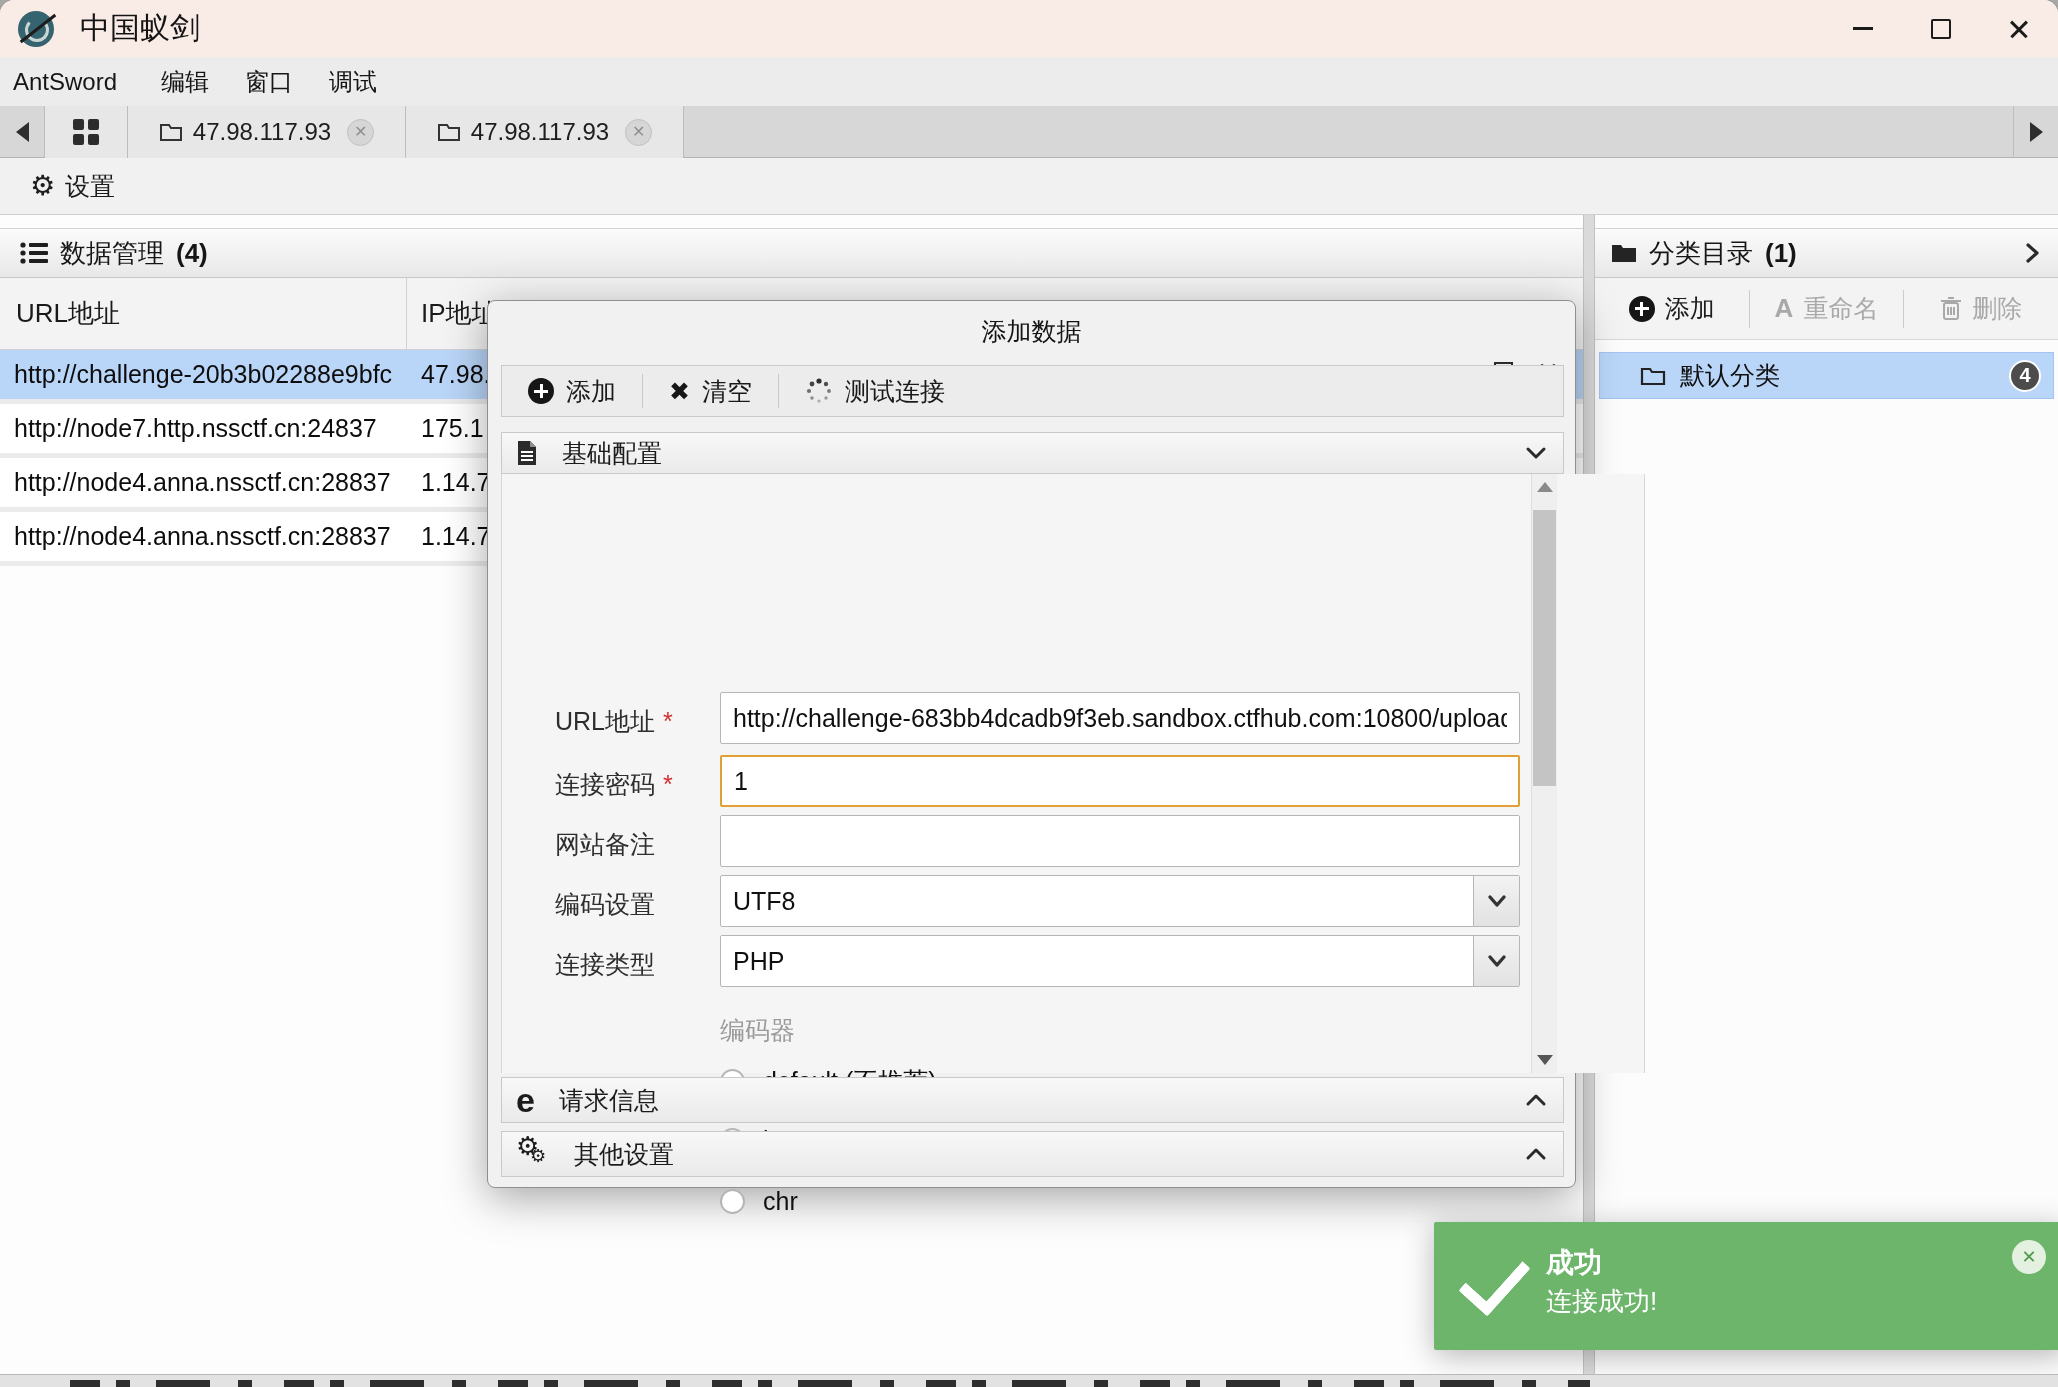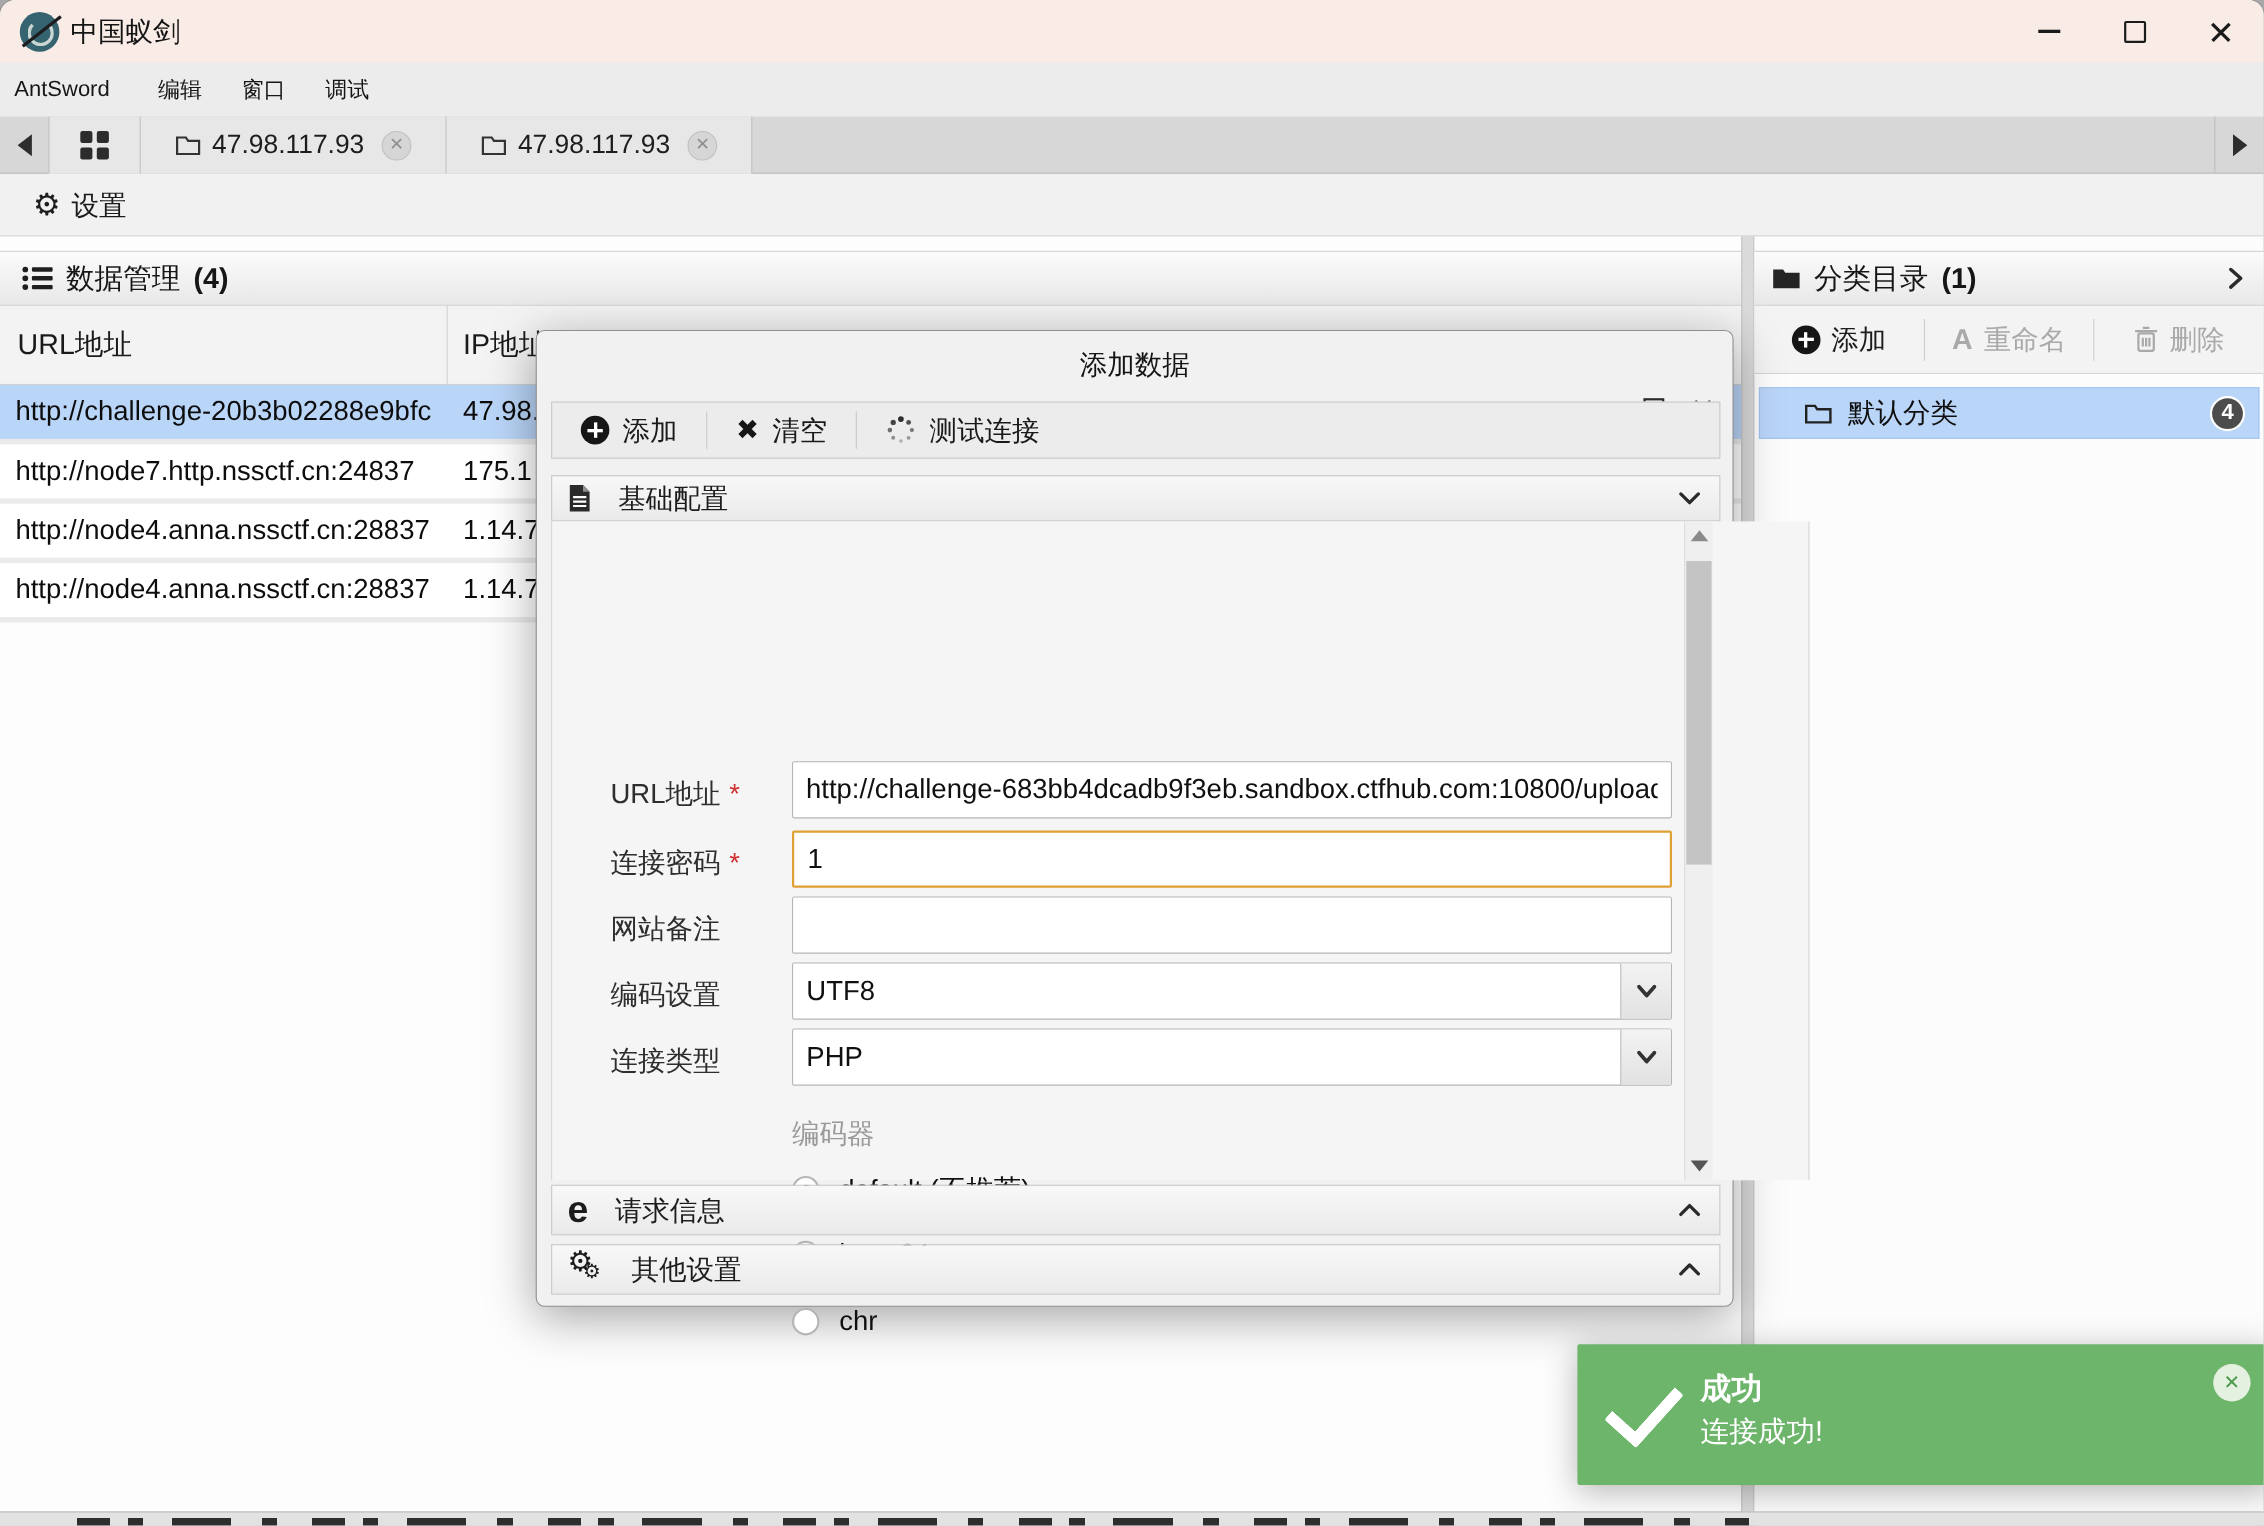--- a/index.html
+++ b/index.html
@@ -2,31 +2,31 @@
 <html><head>
 <meta charset="utf-8">
 <style>
   html,body{margin:0;padding:0;background:#a8a8a8;font-family:"Liberation Sans","DejaVu Sans",sans-serif;}
   .window{position:relative;width:2058px;height:1387px;background:#ececec;border-radius:14px 14px 0 0;overflow:hidden;box-shadow:0 0 0 1px #8f8f8f;}
   
   .titlebar{position:absolute;left:0;top:0;width:2058px;height:57px;background:#f9ece6;display:flex;align-items:center;}
   .app-logo{width:36px;height:36px;margin-left:18px;border-radius:50%;background:#35636f;position:relative;flex:0 0 auto;}
   .app-logo::before{content:"";position:absolute;left:7px;top:7px;width:18px;height:18px;border:3px solid #c9d6d4;border-radius:50%;border-top-color:transparent;}
   .app-logo::after{content:"";position:absolute;left:-2px;top:16px;width:44px;height:3px;background:#1d1d1f;transform:rotate(-38deg);}
-  .app-title{margin-left:10px;font-size:25px;color:#141414;}
+  .app-title{margin-left:26px;font-size:30px;color:#141414;}
   .win-controls{position:absolute;right:0;top:0;height:57px;display:flex;align-items:center;}
   .win-btn{width:78px;height:57px;display:flex;align-items:center;justify-content:center;cursor:default;}
   .glyph-min{width:20px;height:3px;background:#1b1b1b;display:block;}
   .glyph-max{width:16px;height:16px;border:2.5px solid #1b1b1b;border-radius:2px;display:block;}
   .glyph-close{position:relative;width:20px;height:20px;display:block;}
   .glyph-close::before,.glyph-close::after{content:"";position:absolute;left:-1px;top:9px;width:22px;height:2.6px;background:#1b1b1b;}
   .glyph-close::before{transform:rotate(45deg);} .glyph-close::after{transform:rotate(-45deg);}
   
   .menubar{position:absolute;left:0;top:57px;width:2058px;height:49px;background:#ececec;display:flex;align-items:center;padding-left:13px;box-sizing:border-box;}
-  .menu-item{font-size:20px;color:#161616;padding:0 22px 0 0;margin-right:14px;}
+  .menu-item{font-size:24px;color:#161616;padding:0 22px 0 0;margin-right:14px;}
   .menu-item:first-child{padding-right:30px;}
   
   .tabbar{position:absolute;left:0;top:106px;width:2058px;height:52px;background:#d7d7d7;border-bottom:1px solid #b3b3b3;box-sizing:border-box;}
   .tab-scroll{position:absolute;top:0;width:44px;height:52px;display:flex;align-items:center;justify-content:center;}
   .tab-scroll.left{left:0;} .tab-scroll.right{right:0;border-left:1px solid #bdbdbd;}
   .tri-left{width:0;height:0;border-top:10px solid transparent;border-bottom:10px solid transparent;border-right:13px solid #2d2d2d;}
   .tri-right{width:0;height:0;border-top:10px solid transparent;border-bottom:10px solid transparent;border-left:13px solid #2d2d2d;}
   .tab{position:absolute;top:0;height:52px;background:#e7e7e7;border-right:1px solid #bdbdbd;display:flex;align-items:center;justify-content:center;box-sizing:border-box;}
   .tab-grid{left:44px;width:84px;border-left:1px solid #bdbdbd;}
   .grid-icon{display:grid;grid-template-columns:11px 11px;grid-gap:4px;}

